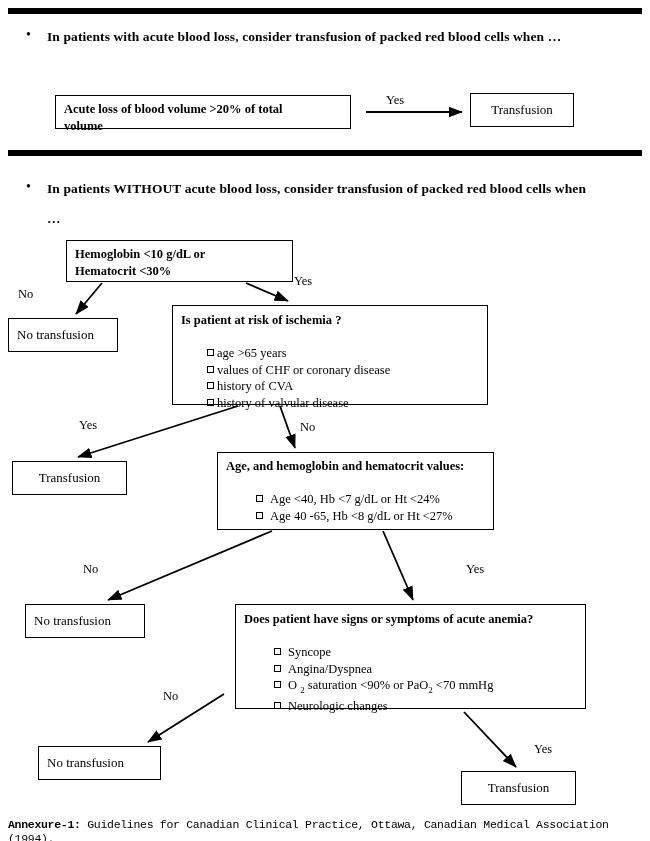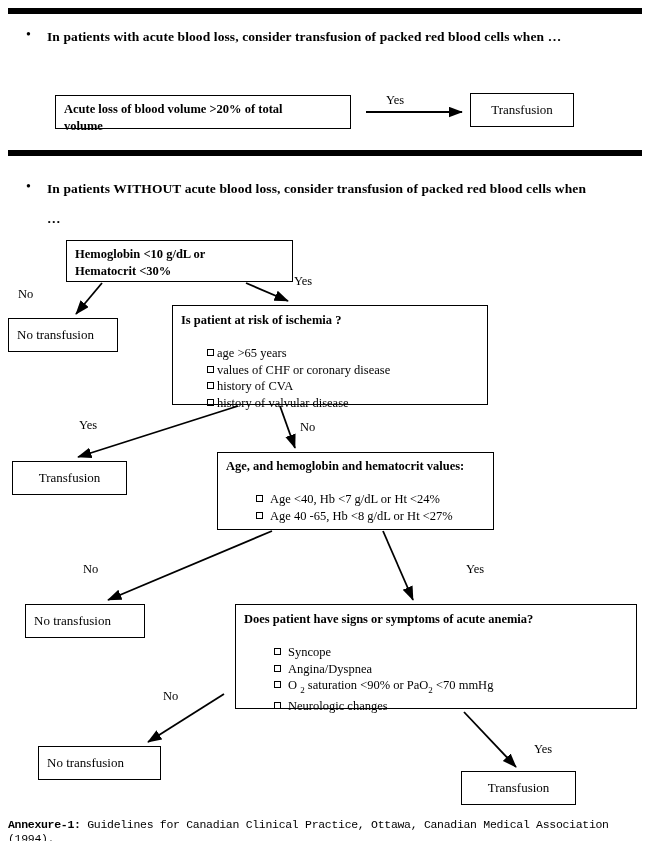--- a/index.html
+++ b/index.html
@@ -182,21 +182,21 @@
 
   <div class="edge-label" style="left:83px; top:563px;">No</div>
   <div class="edge-label" style="left:466px; top:563px;">Yes</div>
 
   <div class="box" style="left:25px; top:604px; width:120px; height:34px;">
     <div class="box-inner" style="padding-top:7px; padding-left:8px;">
       <div class="box-plain">No transfusion</div>
     </div>
   </div>
 
-  <div class="box" style="left:235px; top:604px; width:402px; height:105px;">
+  <div class="box" style="left:235px; top:604px; width:351px; height:105px;">
     <div class="box-inner" style="padding:6px 8px 4px 8px;">
       <div class="box-title">Does patient have signs or symptoms of acute anemia?</div>
       <ul class="checklist indent-list2">
         <li><span class="chk"></span><span>Syncope</span></li>
         <li><span class="chk"></span><span>Angina/Dyspnea</span></li>
         <li><span class="chk"></span><span>O <sub>2</sub> saturation &lt;90% or PaO<sub>2</sub> &lt;70 mmHg</span></li>
         <li><span class="chk"></span><span>Neurologic changes</span></li>
       </ul>
     </div>
   </div>

